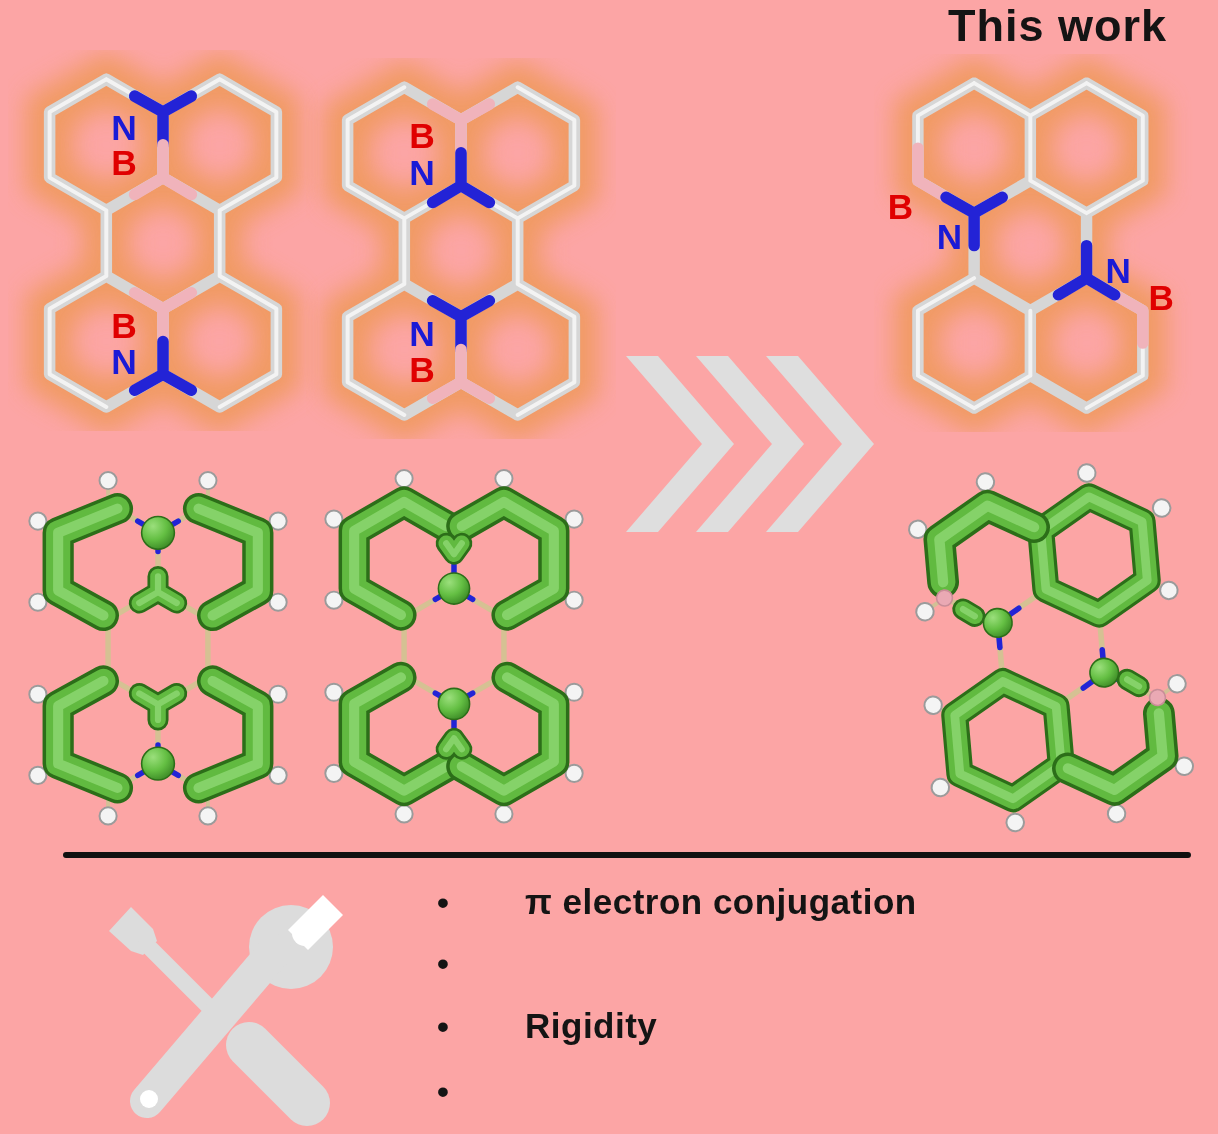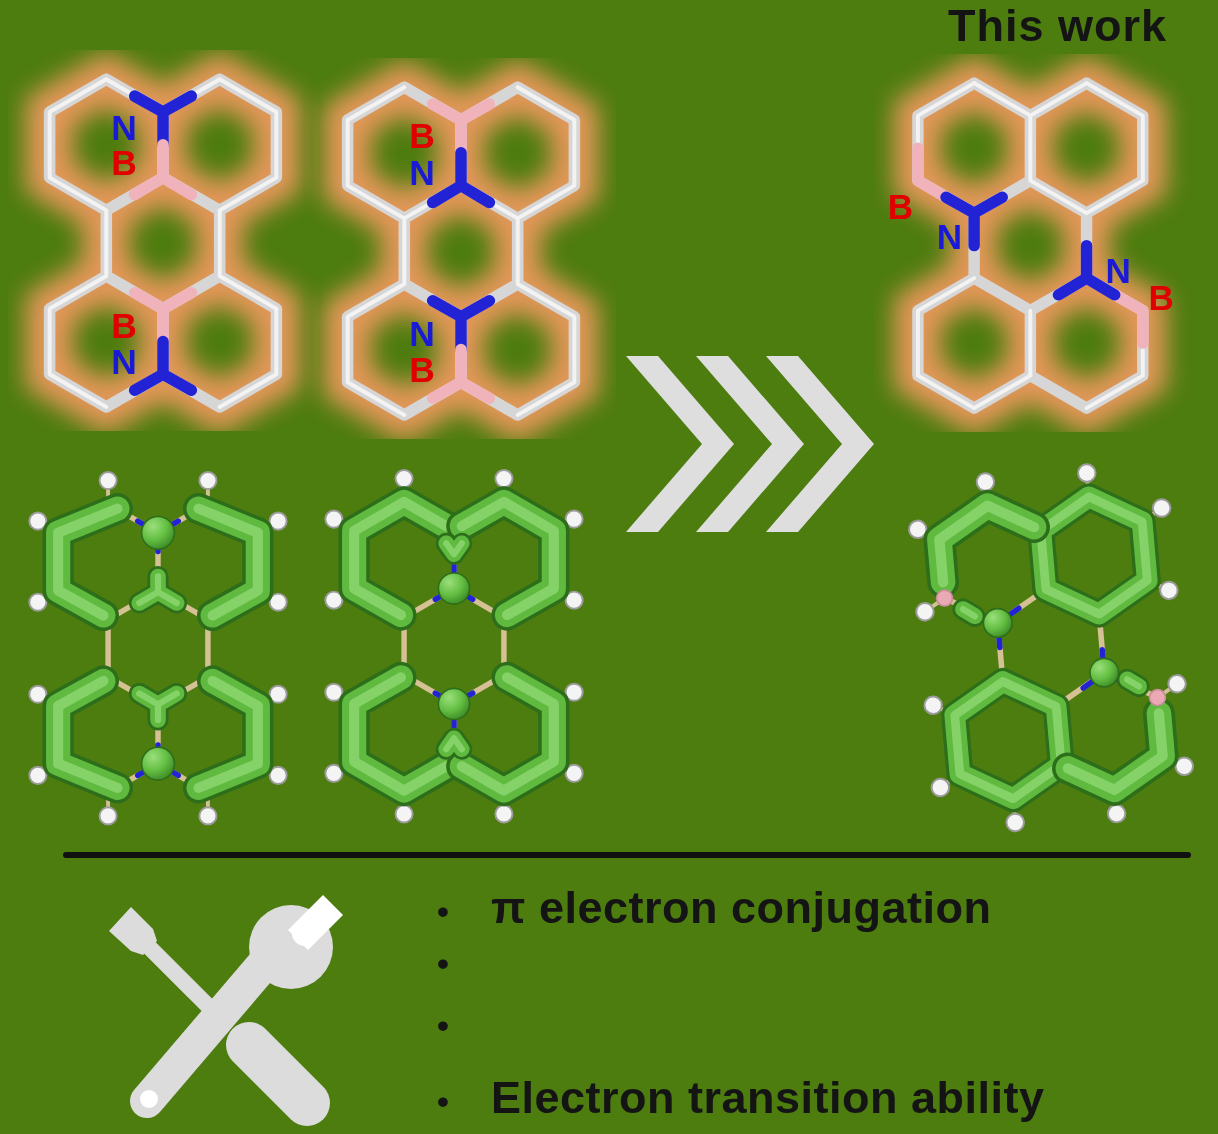--- a/index.html
+++ b/index.html
@@ -1,16 +1,16 @@
 <!DOCTYPE html>
 <html><head>
 <meta charset="utf-8">
 <style>
   html,body{margin:0;padding:0;background:#fff;}
-  .page{position:relative;width:1218px;height:1134px;background:#4d7c0f;overflow:hidden;
+  .page{position:relative;width:1218px;height:1134px;background:#fca5a5;overflow:hidden;
         font-family:"Liberation Sans","DejaVu Sans",sans-serif;}
   .abs{position:absolute;}
   .title{font-size:45px;font-weight:800;color:#141414;text-align:center;letter-spacing:1px;}
   
   .bond{stroke:#d6d6d6;stroke-width:13;stroke-linecap:round;stroke-linejoin:round;fill:none;}
   .bondhi{stroke:#f8f8f8;stroke-width:4.5;stroke-linecap:round;stroke-linejoin:round;fill:none;opacity:.85;}
   .acol{stroke-width:13;stroke-linecap:round;stroke-linejoin:round;fill:none;}
   .glowp{fill:none;stroke-width:54;opacity:.92;}
   .mlabel{font-size:40px;font-weight:bold;text-anchor:middle;dominant-baseline:central;}
   
@@ -28,21 +28,21 @@
   .d2{stroke-width:26;}
   .d3{stroke:#8ed873;stroke-width:11;opacity:.8;}
   .t1{stroke:#2c6e19;stroke-width:27;}
   .t2{stroke-width:20;}
   .t3{stroke:#8ed873;stroke-width:8;opacity:.8;}
   .nball{stroke:#2c6e19;stroke-width:2;}
   
   .divider{background:#111;border-radius:3px;}
   .prow{display:flex;align-items:baseline;height:62px;}
   .pb{width:54px;font-size:34px;font-weight:bold;color:#141414;}
-  .pt{font-size:45px;font-weight:bold;color:#141414;letter-spacing:.5px;white-space:nowrap;}
+  .pt{font-size:35px;font-weight:bold;color:#141414;letter-spacing:.5px;white-space:nowrap;margin-left:34px;}
 </style>
 </head>
 <body>
 
 <div class="page">
 
   <div class="abs title" style="left:900px;top:0px;width:315px;">This work</div>
 
   <svg class="abs" style="left:8px;top:50px;" width="310" height="381" viewBox="-25 -12 350 430">
     <defs>
@@ -278,20 +278,20 @@
   <div class="abs" style="left:437px;top:882px;width:760px;">
     <div class="prow">
       <span class="pb">•</span>
       <span class="pt">π electron conjugation</span>
     </div>
     <div class="prow">
       <span class="pb">•</span>
     </div>
     <div class="prow">
       <span class="pb">•</span>
+      <span class="pt">Rigidity</span>
     </div>
     <div class="prow" style="margin-top:4px;">
       <span class="pb">•</span>
-      <span class="pt">Electron transition ability</span>
     </div>
   </div>
 
 </div>
 
 </body></html>

